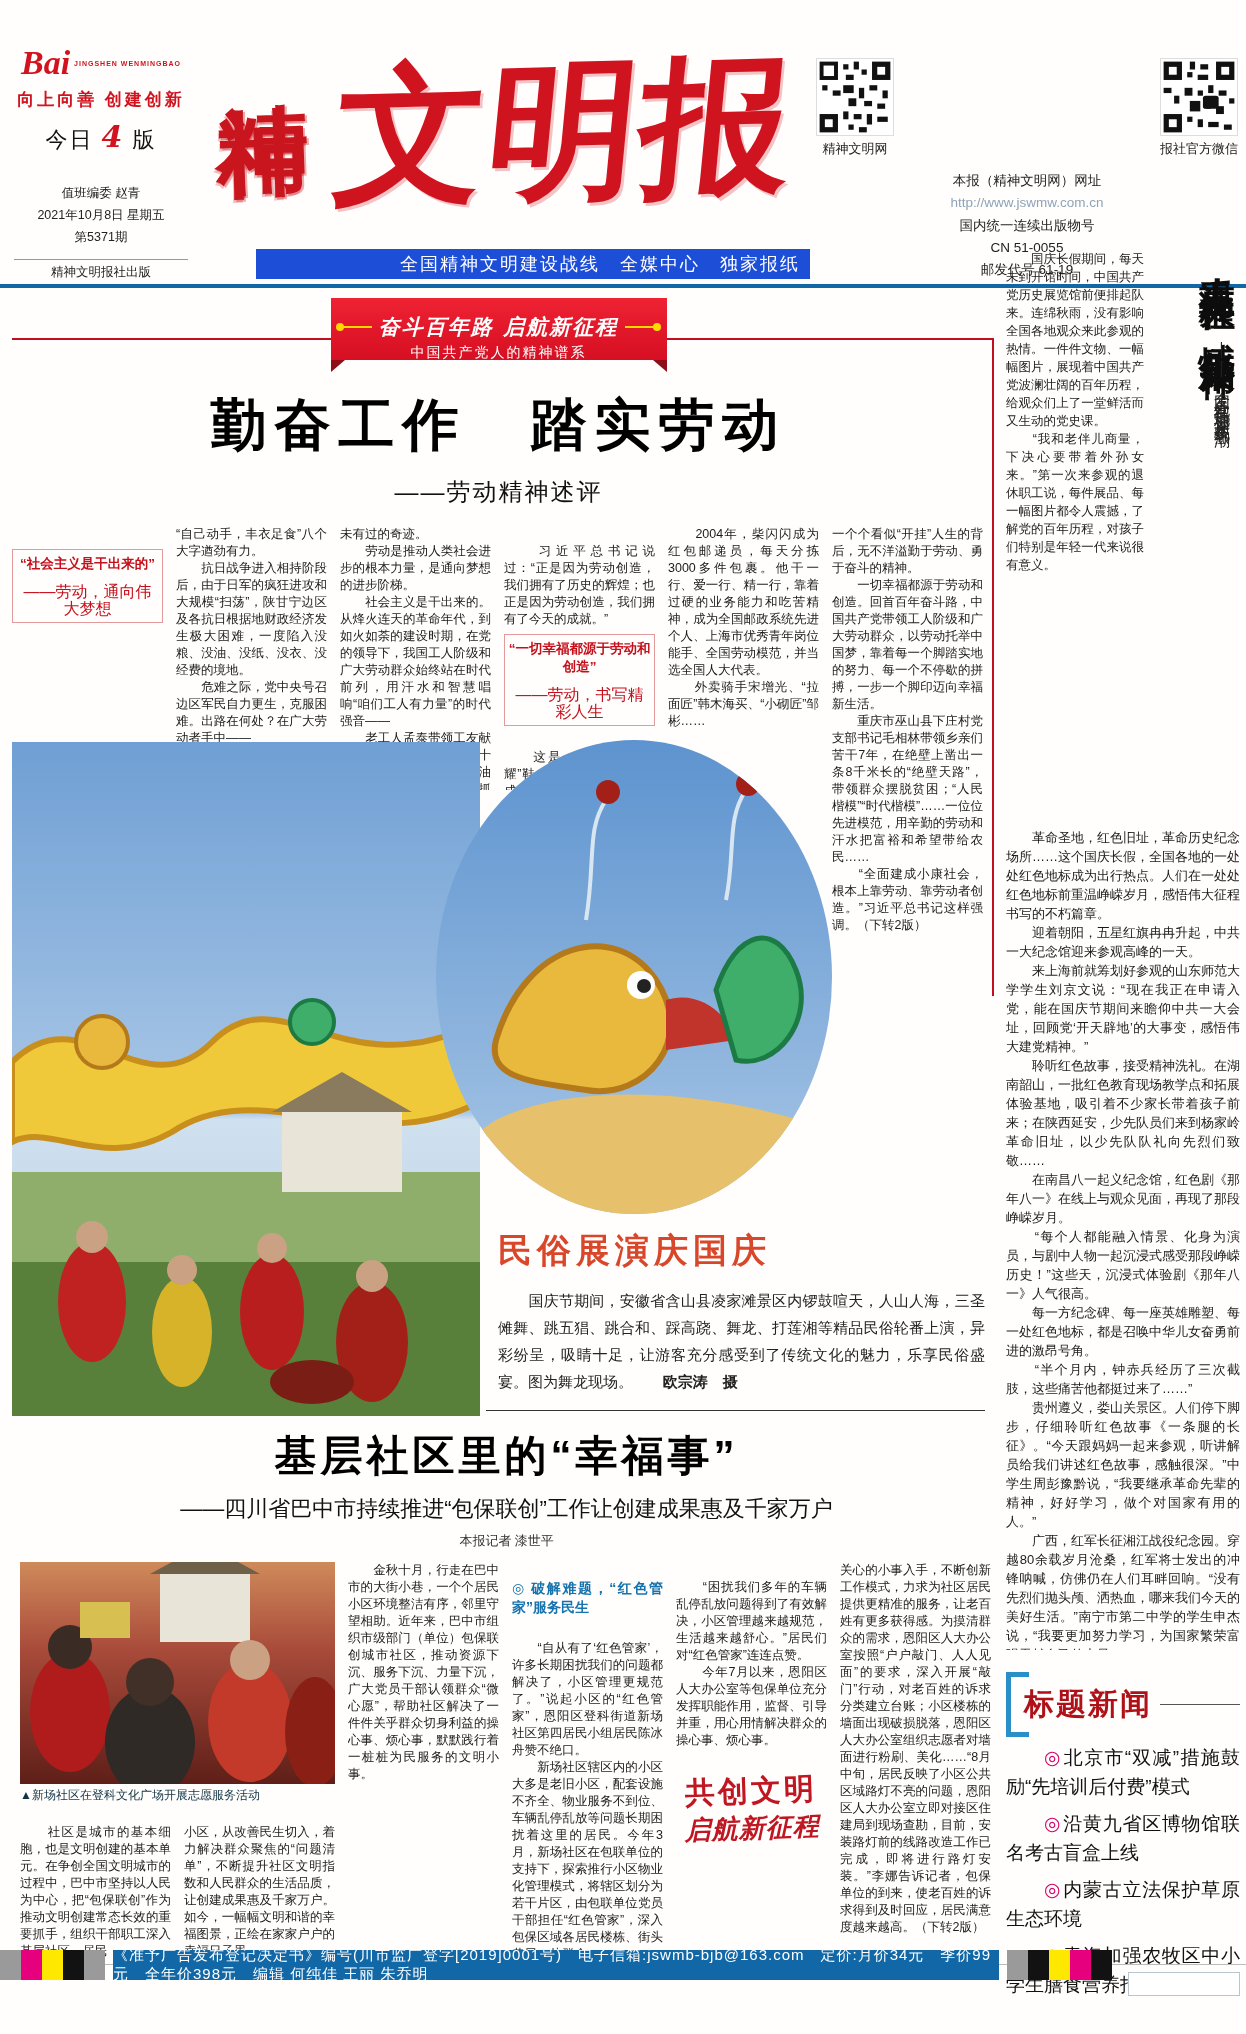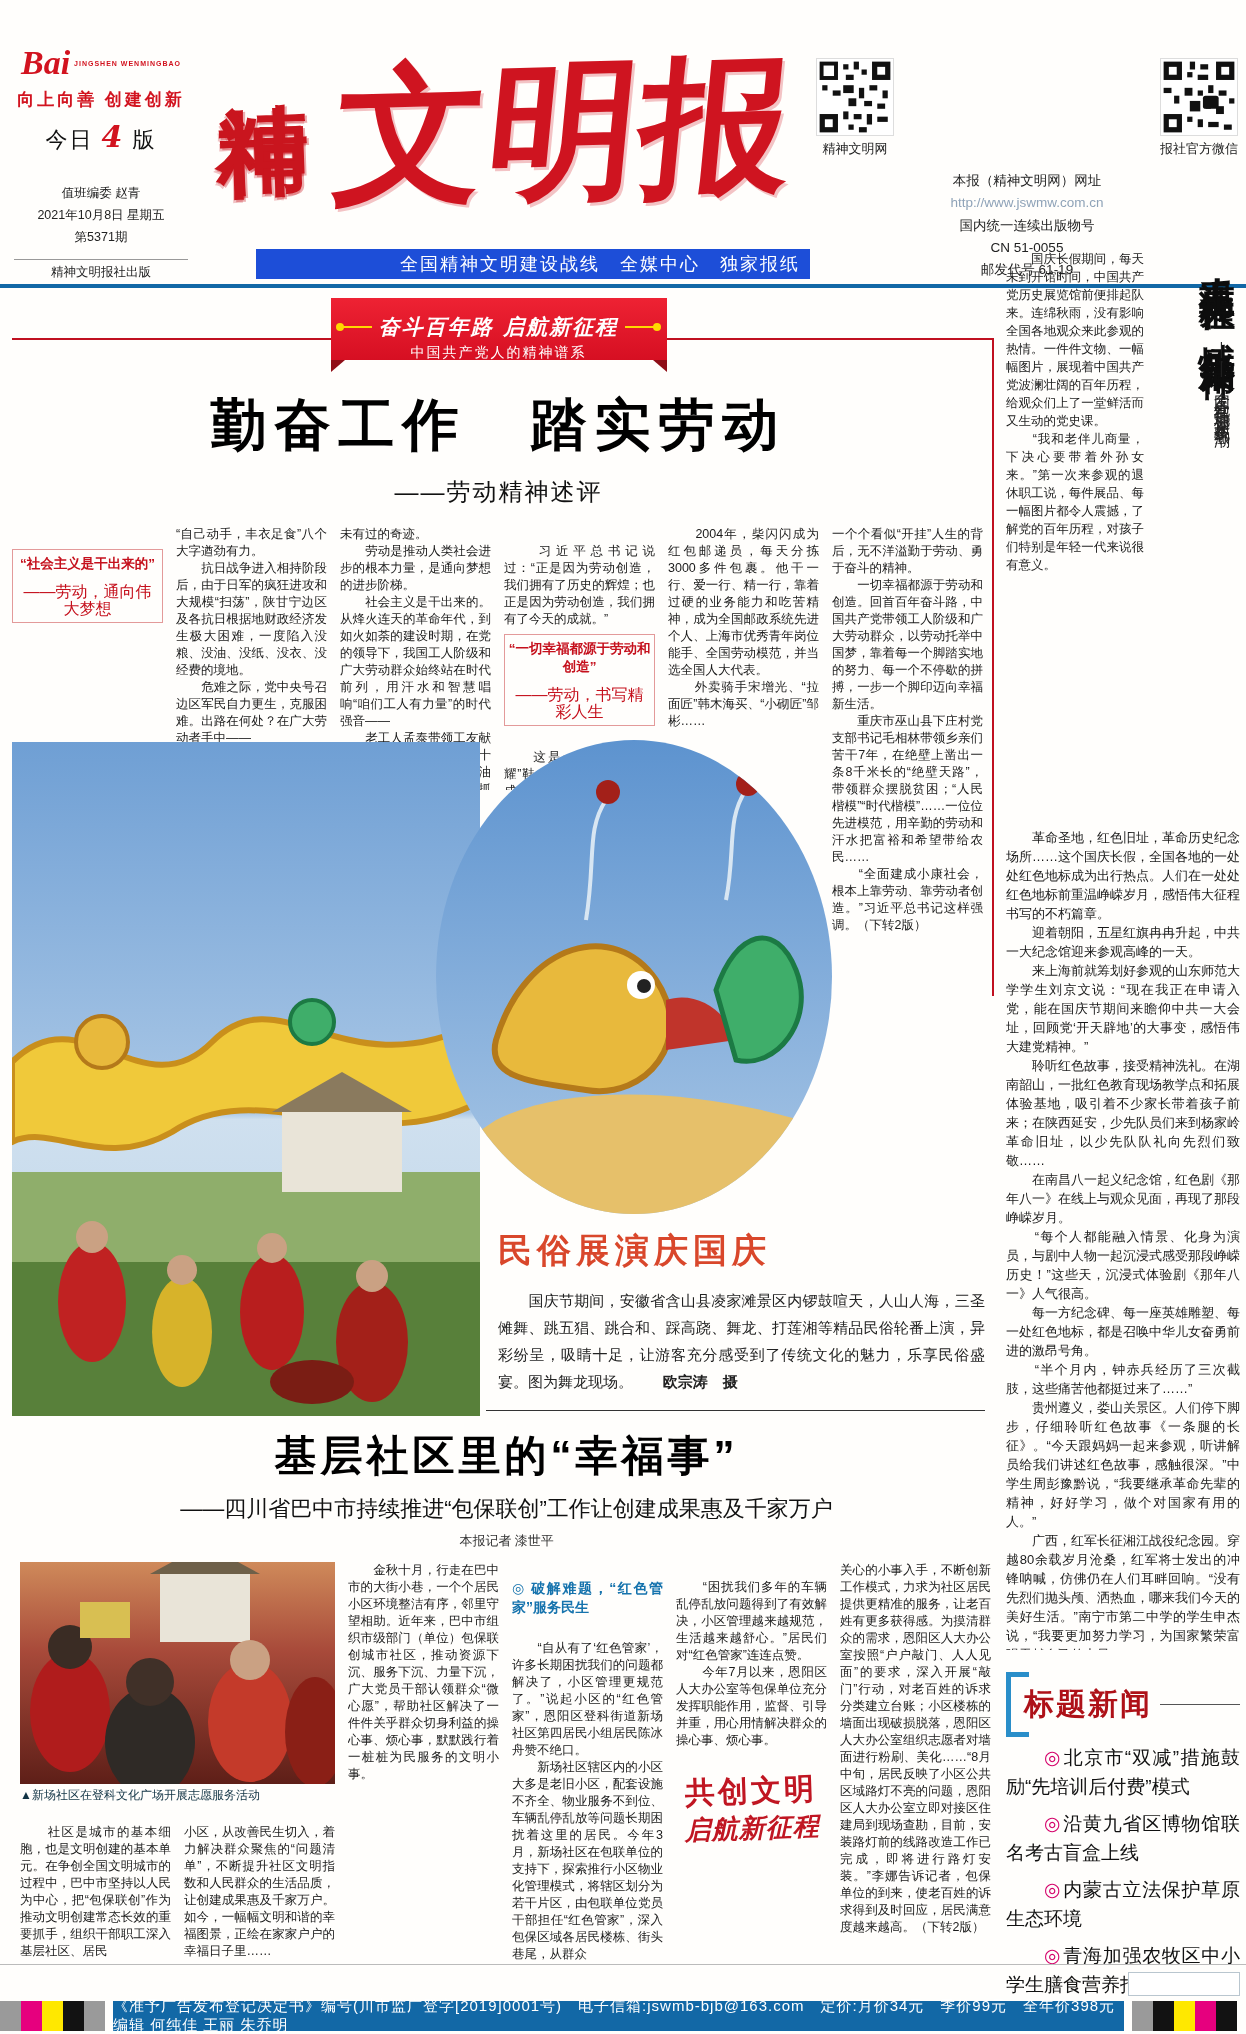--- a/index.html
+++ b/index.html
@@ -113,21 +113,21 @@
   .hn-head::before { content:""; position:absolute; left:0; top:0; bottom:0; width:18px; border:5px solid #2a8ec9; border-right:none; }
   .hn-title { font-family:"Liberation Serif","DejaVu Serif",serif; font-weight:bold; font-size:30px; color:#ae1118; letter-spacing:2px; }
   .hn-line { flex:1; height:1px; background:#555; margin-left:8px; }
   .hn-items { margin-top:6px; }
   .hn-item { font-size:19px; line-height:29px; color:#111; text-indent:2em; text-align:justify; margin-bottom:8px; }
   .hn-bullet { color:#d4006a; margin-right:2px; }
 
   
   .bottom-rule { position:absolute; left:0; top:1964px; width:1246px; height:1px; background:#bbb; }
   .corner-box { position:absolute; left:1128px; top:1972px; width:112px; height:24px; background:#fff; border:1px solid #b9c6cf; }
-  .footer { position:absolute; left:0; top:1998px; width:1237px; height:36px; display:flex; align-items:center; }
+  .footer { position:absolute; left:0; top:1947px; width:1112px; height:36px; display:flex; align-items:center; }
   .marks { display:flex; height:30px; }
   .mark { width:21px; height:30px; }
   .foot-bar { flex:1; height:30px; background:#1268a6; color:#fff; font-size:15px; display:flex; align-items:center; justify-content:center; letter-spacing:1px; margin:0 8px; }
 </style>
 </head>
 <body>
 
 <div class="page">
 
   <div class="header-left">

